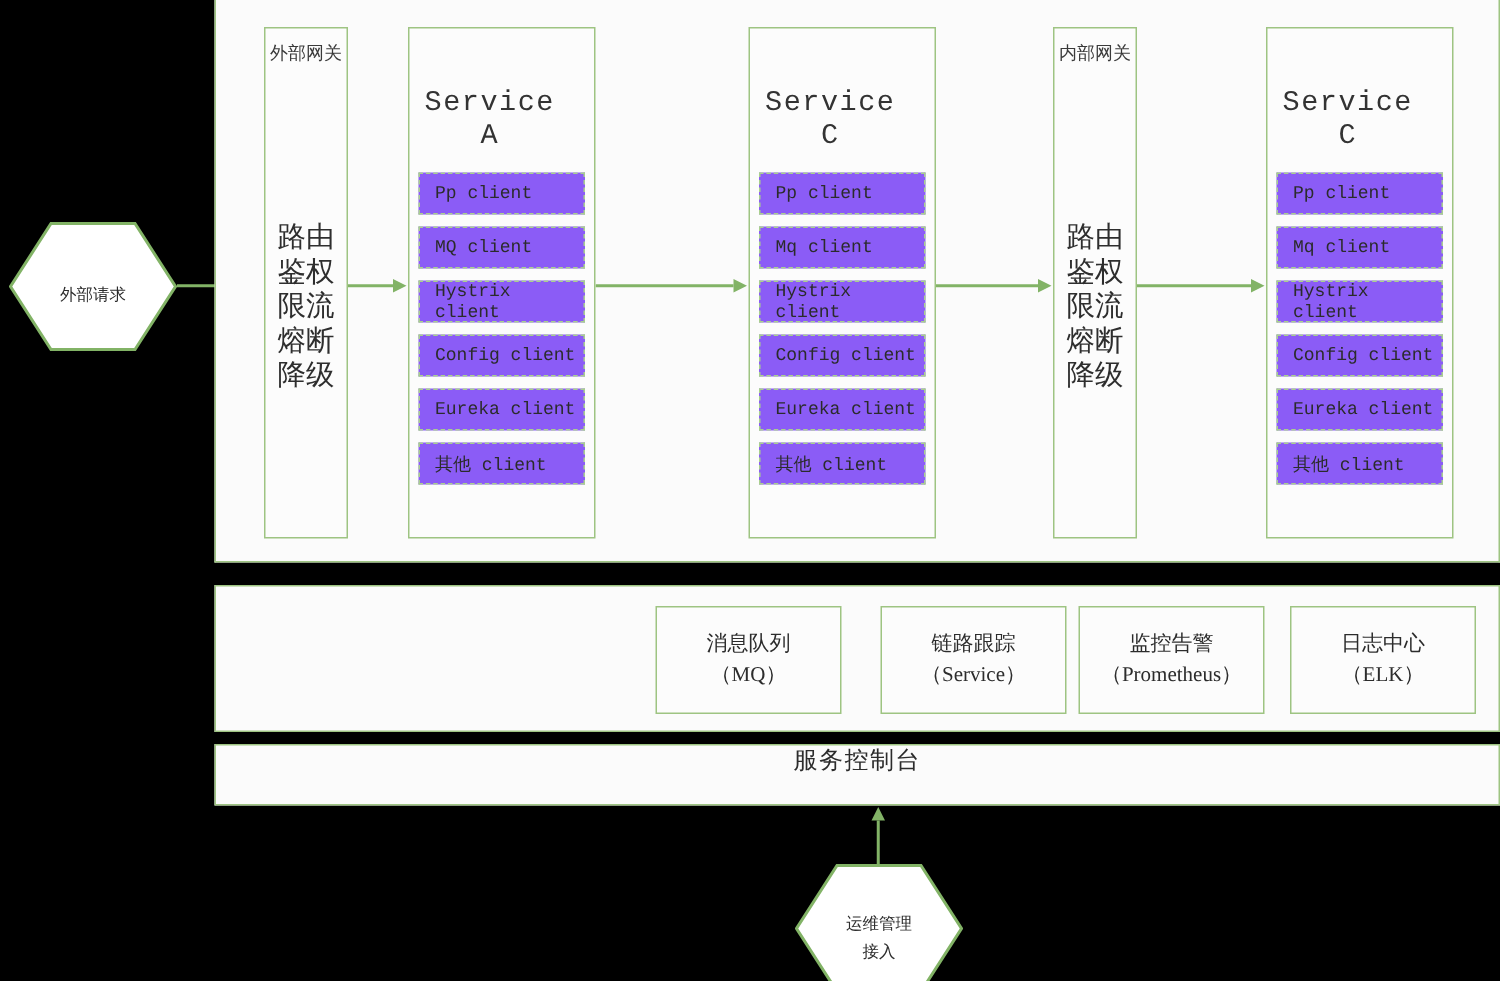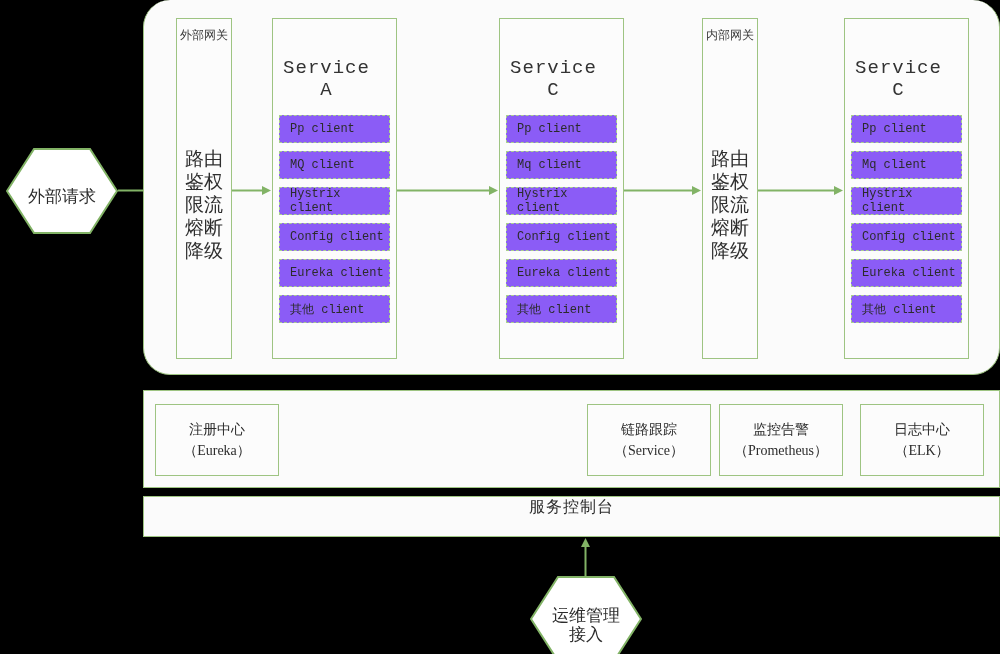--- a/index.html
+++ b/index.html
@@ -14,21 +14,21 @@
 
   
   .panel{
     position:absolute;
     background:#fbfbfb;
     border:1px solid #9ec482;
     box-sizing:border-box;
   }
 
   
-  #top-panel{left:143px;top:0px;width:857px;height:375px;border-top:none;border-radius:27px;}
+  #top-panel{left:143px;top:0px;width:857px;height:375px;border-top:none;}
 
   
   .colbox{
     position:absolute;
     background:#fcfcfc;
     border:1px solid #9ec482;
     box-sizing:border-box;
   }
 
   .gw-title{
@@ -93,21 +93,21 @@
   .hex{
     position:absolute;
   }
   .hex svg{display:block;}
   .hex .hex-label{
     position:absolute;
     left:0;right:0;top:0;bottom:0;
     display:flex;align-items:center;justify-content:center;
     flex-direction:column;
     font-family:"DejaVu Sans","Liberation Sans",sans-serif;
-    font-size:17px;
+    font-size:11px;
     color:#2c2c2c;
     line-height:19px;
     text-align:center;
     margin-top:11px;
   }
 
   
   #infra-panel{left:143px;top:390px;width:857px;height:98px;}
   .infra-box{
     position:absolute;
@@ -255,23 +255,23 @@
 
     <div class="arrow" style="left:614px;top:185px;width:86px;">
       <svg width="86" height="11" viewBox="0 0 86 11">
         <line x1="0" y1="5.5" x2="76" y2="5.5" stroke="#82b366" stroke-width="2"></line>
         <polygon points="76,1 85,5.5 76,10" fill="#82b366"></polygon>
       </svg>
     </div>
   </div>
 
   <div class="panel" id="infra-panel">
-    <div class="infra-box" style="left:11px;width:124px;">
-      <span>注册中心</span>
-      <span>（Eureka）</span>
+    <div class="infra-box" style="left:293px;width:124px;">
+      <span>消息队列</span>
+      <span>（MQ）</span>
     </div>
     <div class="infra-box" style="left:443px;width:124px;">
       <span>链路跟踪</span>
       <span>（Service）</span>
     </div>
     <div class="infra-box" style="left:716px;width:124px;">
       <span>日志中心</span>
       <span>（ELK）</span>
     </div>
     <div class="infra-box" style="left:575px;width:124px;">

